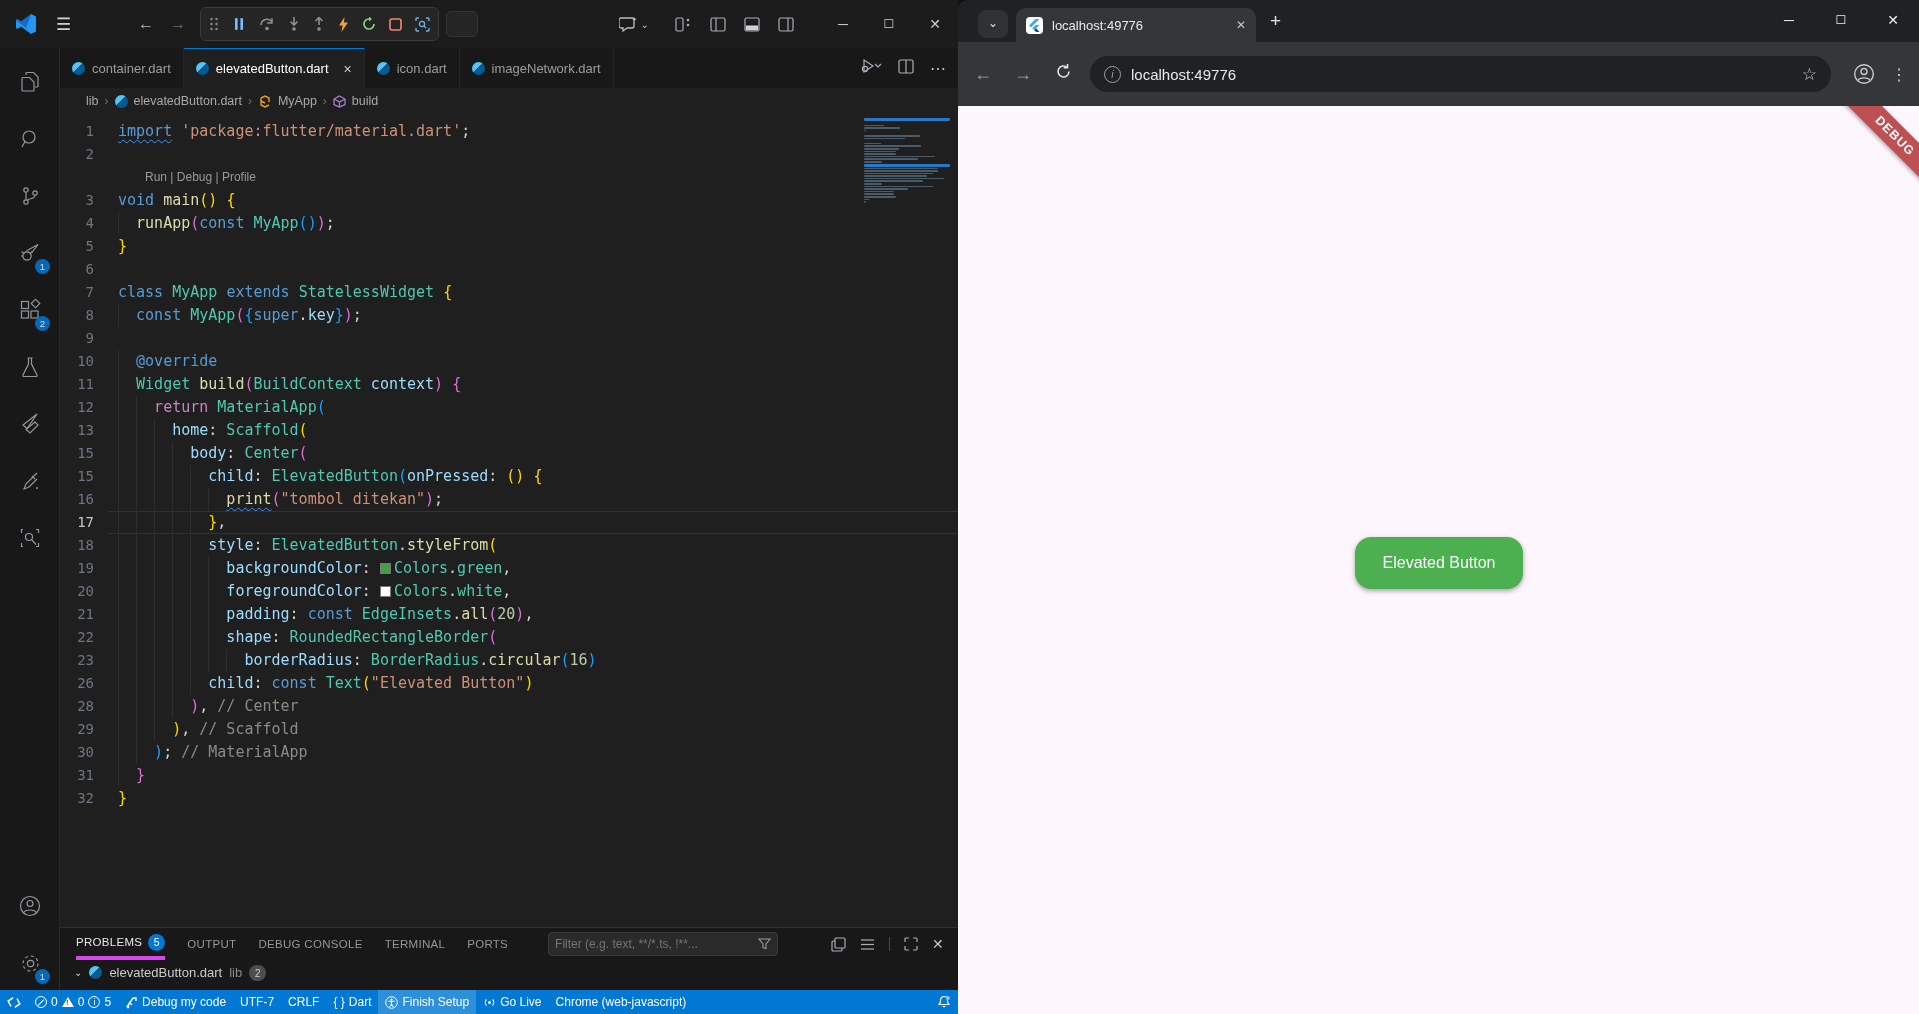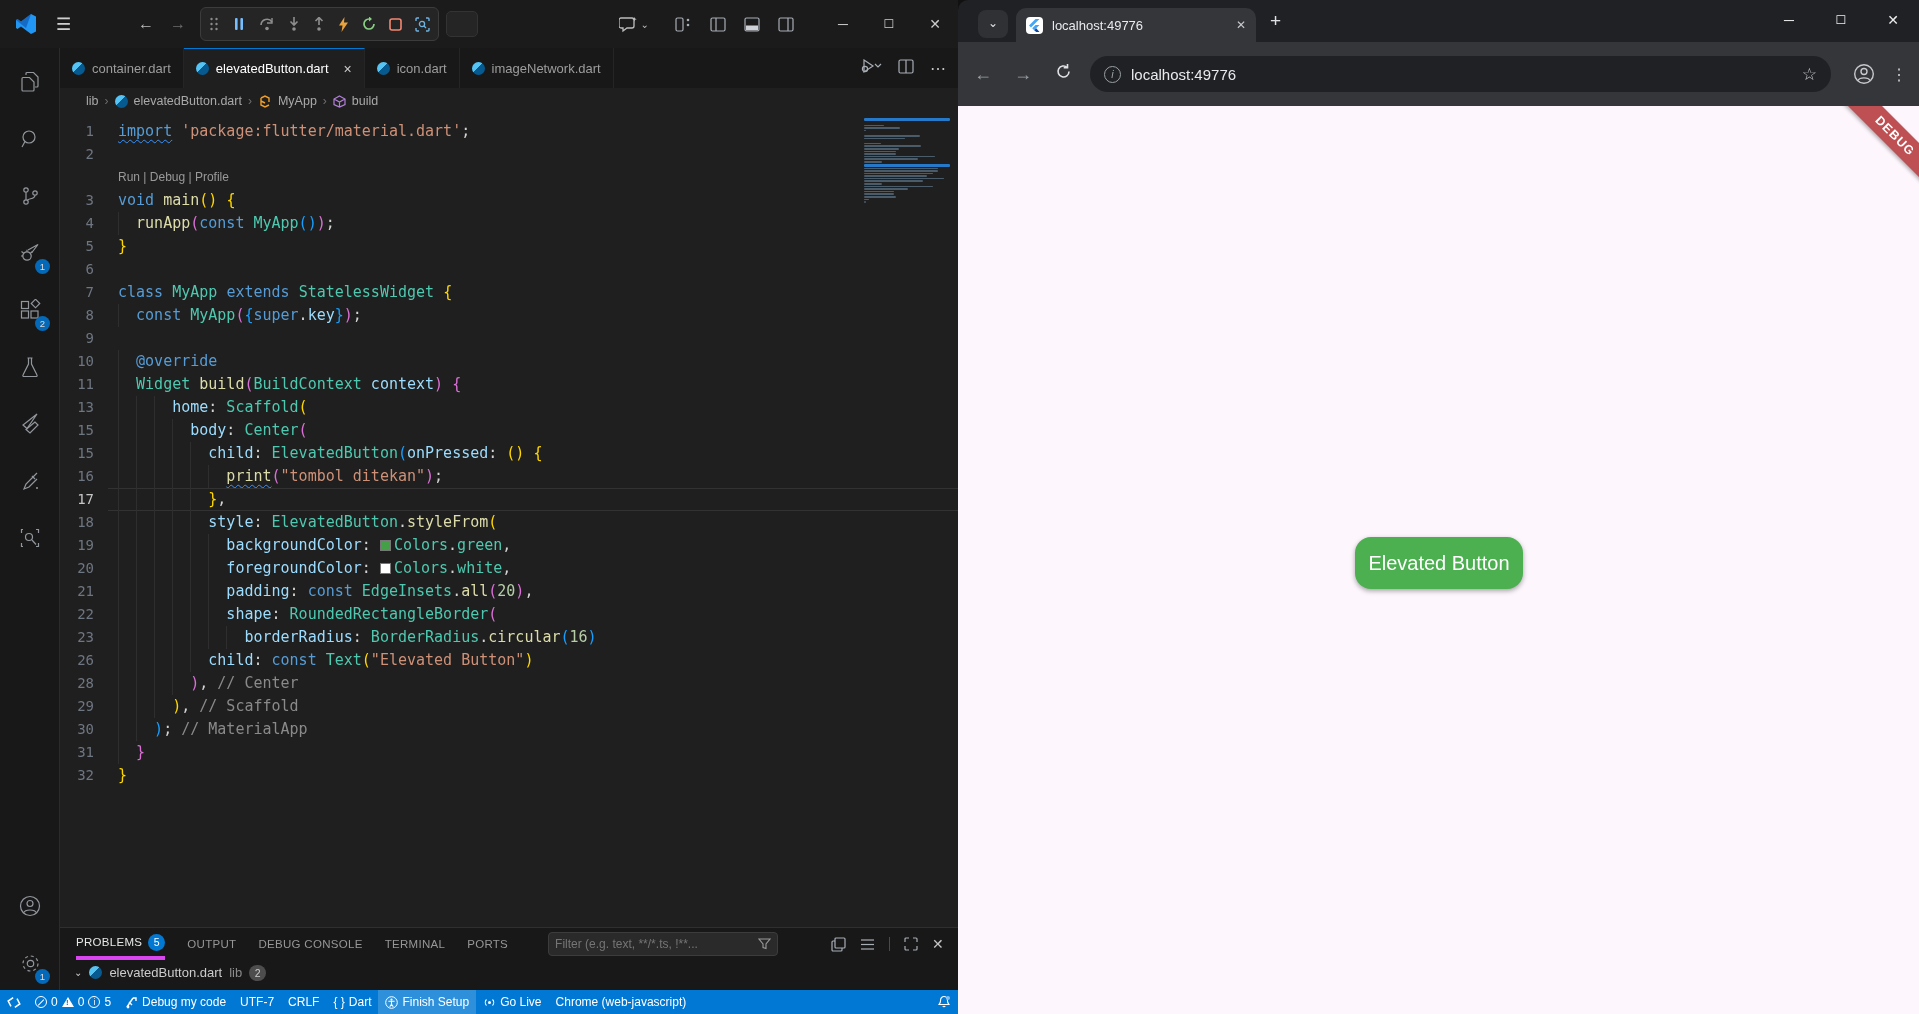--- a/index.html
+++ b/index.html
@@ -45,21 +45,21 @@
                 font-size:12.5px; color:#a9a9a9; background:#1f1f1f; }
   .bc-sep { color:#6e6e6e; font-size:12px; }
 
   .codearea { position:absolute; top:66px; bottom:0; left:0; right:0; overflow:hidden;
               font-family:"DejaVu Sans Mono", monospace; font-size:15px; }
   .crow { display:flex; height:23px; line-height:23px; white-space:pre; position:relative; }
   .crow .ln { width:48px; text-align:right; padding-right:14px; color:#6e7681; font-size:14px; flex:none; }
   .crow.cur .ln { color:#c6c6c6; }
   .crow.cur .ctext { box-shadow:0 1px 0 #323232 inset, 0 -1px 0 #323232 inset; }
   .crow .ctext { padding-left:10px; flex:1; }
-  .crow.lens { height:23px; font-family:"Liberation Sans", sans-serif; font-size:12px; color:#999999; }
+  .crow.lens { height:23px; font-family:"Liberation Sans", sans-serif; font-size:12px; color:#999999;gap:27px; }
   .crow.lens .ctext { padding-left:10px; }
   .ind { display:inline-block; background-image:repeating-linear-gradient(to right,#2e2e2e 0 1px, transparent 1px 2ch); }
   .kw{color:#569cd6} .ctl{color:#c586c0} .cls{color:#4ec9b0} .fn{color:#dcdcaa}
   .prop{color:#9cdcfe} .str{color:#ce9178} .num{color:#b5cea8} .cmt{color:#8a8a8a}
   .pun{color:#d4d4d4} .def{color:#cccccc}
   .b1{color:#ffd700} .b2{color:#da70d6} .b3{color:#179fff}
   .sqg { text-decoration:underline; text-decoration-style:wavy; text-decoration-color:#3794ff; text-underline-offset:3px; text-decoration-thickness:1px; }
   .swatch { display:inline-block; width:11px; height:11px; border:1px solid #777; margin-right:3px; vertical-align:-1px; }
   .minimap { position:absolute; top:4px; right:8px; width:86px; }
   .mm-bar { margin-bottom:1px; border-radius:1px; }
@@ -114,21 +114,21 @@
   .nav-ico { color:#9aa0a6; font-size:18px; width:26px; text-align:center; cursor:pointer; }
   .nav-ico.lit { color:#dfe1e5; }
   .omnibox { flex:1; height:36px; background:#202124; border-radius:18px; display:flex; align-items:center;
              padding:0 14px; gap:10px; }
   .info-ico { width:17px; height:17px; border:1.2px solid #9aa0a6; border-radius:50%; color:#9aa0a6;
               font-size:11px; line-height:15px; text-align:center; font-style:italic; }
   .url { color:#e8eaed; font-size:15px; }
   .ob-right { display:flex; gap:16px; align-items:center; color:#c7c9cc; margin-left:8px; }
   .bcontent { position:absolute; top:106px; left:0; right:0; bottom:0; background:#fdf7fd; overflow:hidden; }
   .flutter-btn { position:absolute; left:397px; top:431px; width:168px; height:52px; background:#4caf50;
-                 border:none; border-radius:16px; color:#ffffff; font-size:20px; font-family:"Liberation Sans",sans-serif;
+                 border:none; border-radius:16px; color:#ffffff; font-size:16px; font-family:"Liberation Sans",sans-serif;
                  box-shadow:0 2px 5px rgba(0,0,0,.35); cursor:pointer; }
   .debug-ribbon { position:absolute; left:852px; top:18px; width:170px; height:24px; background:rgba(185,66,70,.93);
                   transform:rotate(45deg); color:#fff; font-size:12.5px; font-weight:bold; letter-spacing:1px;
                   text-align:center; line-height:24px; box-shadow:0 2px 4px rgba(0,0,0,.3); }
   svg.icn { stroke:#a8aeb5; stroke-width:1.2; fill:none; }
 </style>
 </head>
 <body>
 
 <div class="win" id="vscode">
@@ -366,20 +366,21 @@
             <div class="crow lens"><span class="ln"></span><span class="ctext">Run | Debug | Profile</span></div>
             <div class="crow"><span class="ln">3</span><span class="ctext"><span class="kw">void</span><span class="def"> </span><span class="fn">main</span><span class="b1">()</span><span class="def"> </span><span class="b1">{</span></span></div>
             <div class="crow"><span class="ln">4</span><span class="ctext"><span class="def ind" style="width: 2ch;">  </span><span class="fn">runApp</span><span class="b2">(</span><span class="kw">const</span><span class="def"> </span><span class="cls">MyApp</span><span class="b3">()</span><span class="b2">)</span><span class="pun">;</span></span></div>
             <div class="crow"><span class="ln">5</span><span class="ctext"><span class="b1">}</span></span></div>
             <div class="crow"><span class="ln">6</span><span class="ctext"></span></div>
             <div class="crow"><span class="ln">7</span><span class="ctext"><span class="kw">class</span><span class="def"> </span><span class="cls">MyApp</span><span class="def"> </span><span class="kw">extends</span><span class="def"> </span><span class="cls">StatelessWidget</span><span class="def"> </span><span class="b1">{</span></span></div>
             <div class="crow"><span class="ln">8</span><span class="ctext"><span class="def ind" style="width: 2ch;">  </span><span class="kw">const</span><span class="def"> </span><span class="cls">MyApp</span><span class="b2">(</span><span class="b3">{</span><span class="kw">super</span><span class="pun">.</span><span class="prop">key</span><span class="b3">}</span><span class="b2">)</span><span class="pun">;</span></span></div>
             <div class="crow"><span class="ln">9</span><span class="ctext"></span></div>
             <div class="crow"><span class="ln">10</span><span class="ctext"><span class="def ind" style="width: 2ch;">  </span><span class="kw">@override</span></span></div>
             <div class="crow"><span class="ln">11</span><span class="ctext"><span class="def ind" style="width: 2ch;">  </span><span class="cls">Widget</span><span class="def"> </span><span class="fn">build</span><span class="b2">(</span><span class="cls">BuildContext</span><span class="def"> </span><span class="prop">context</span><span class="b2">)</span><span class="def"> </span><span class="b2">{</span></span></div>
+            <div class="crow"><span class="ln">12</span><span class="ctext"><span class="def ind" style="width: 4ch;">    </span><span class="ctl">return</span><span class="def"> </span><span class="cls">MaterialApp</span><span class="b3">(</span></span></div>
             <div class="crow"><span class="ln">13</span><span class="ctext"><span class="def ind" style="width: 6ch;">      </span><span class="prop">home</span><span class="pun">:</span><span class="def"> </span><span class="cls">Scaffold</span><span class="b1">(</span></span></div>
             <div class="crow"><span class="ln">15</span><span class="ctext"><span class="def ind" style="width: 8ch;">        </span><span class="prop">body</span><span class="pun">:</span><span class="def"> </span><span class="cls">Center</span><span class="b2">(</span></span></div>
             <div class="crow"><span class="ln">15</span><span class="ctext"><span class="def ind" style="width: 10ch;">          </span><span class="prop">child</span><span class="pun">:</span><span class="def"> </span><span class="cls">ElevatedButton</span><span class="b3">(</span><span class="prop">onPressed</span><span class="pun">:</span><span class="def"> </span><span class="b1">()</span><span class="def"> </span><span class="b1">{</span></span></div>
             <div class="crow"><span class="ln">16</span><span class="ctext"><span class="def ind" style="width: 12ch;">            </span><span class="fn sqg">print</span><span class="b2">(</span><span class="str">"tombol ditekan"</span><span class="b2">)</span><span class="pun">;</span></span></div>
             <div class="crow cur"><span class="ln">17</span><span class="ctext"><span class="def ind" style="width: 10ch;">          </span><span class="b1">}</span><span class="pun">,</span></span></div>
             <div class="crow"><span class="ln">18</span><span class="ctext"><span class="def ind" style="width: 10ch;">          </span><span class="prop">style</span><span class="pun">:</span><span class="def"> </span><span class="cls">ElevatedButton</span><span class="pun">.</span><span class="fn">styleFrom</span><span class="b1">(</span></span></div>
             <div class="crow"><span class="ln">19</span><span class="ctext"><span class="def ind" style="width: 12ch;">            </span><span class="prop">backgroundColor</span><span class="pun">:</span><span class="def"> </span><span class="swatch" style="background: rgb(67, 160, 71);"></span><span class="cls">Colors</span><span class="pun">.</span><span class="cls">green</span><span class="pun">,</span></span></div>
             <div class="crow"><span class="ln">20</span><span class="ctext"><span class="def ind" style="width: 12ch;">            </span><span class="prop">foregroundColor</span><span class="pun">:</span><span class="def"> </span><span class="swatch" style="background: rgb(255, 255, 255);"></span><span class="cls">Colors</span><span class="pun">.</span><span class="cls">white</span><span class="pun">,</span></span></div>
             <div class="crow"><span class="ln">21</span><span class="ctext"><span class="def ind" style="width: 12ch;">            </span><span class="prop">padding</span><span class="pun">:</span><span class="def"> </span><span class="kw">const</span><span class="def"> </span><span class="cls">EdgeInsets</span><span class="pun">.</span><span class="fn">all</span><span class="b2">(</span><span class="num">20</span><span class="b2">)</span><span class="pun">,</span></span></div>
             <div class="crow"><span class="ln">22</span><span class="ctext"><span class="def ind" style="width: 12ch;">            </span><span class="prop">shape</span><span class="pun">:</span><span class="def"> </span><span class="cls">RoundedRectangleBorder</span><span class="b2">(</span></span></div>

